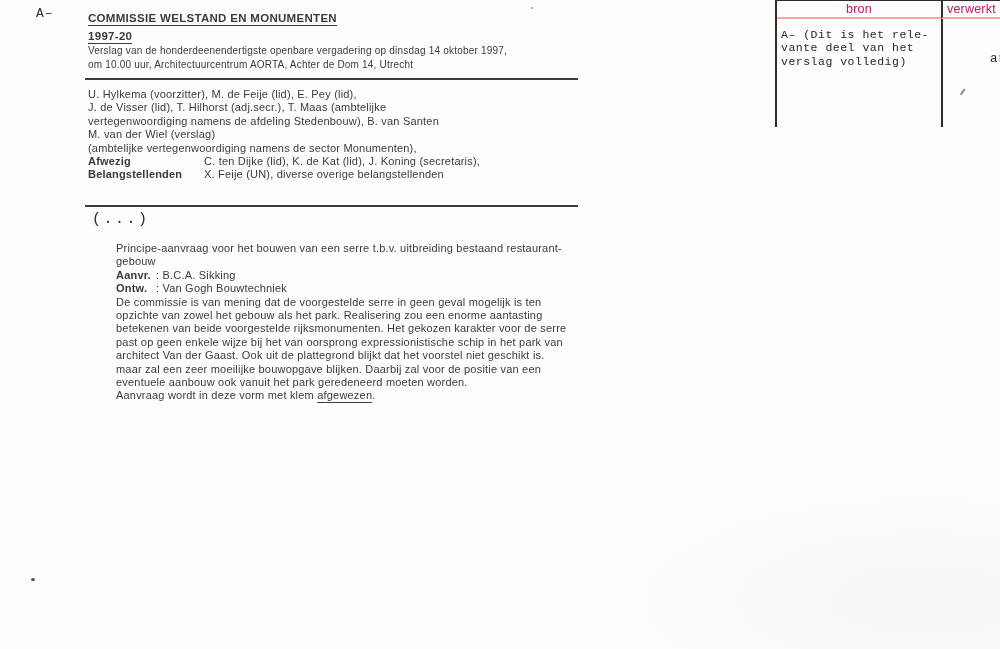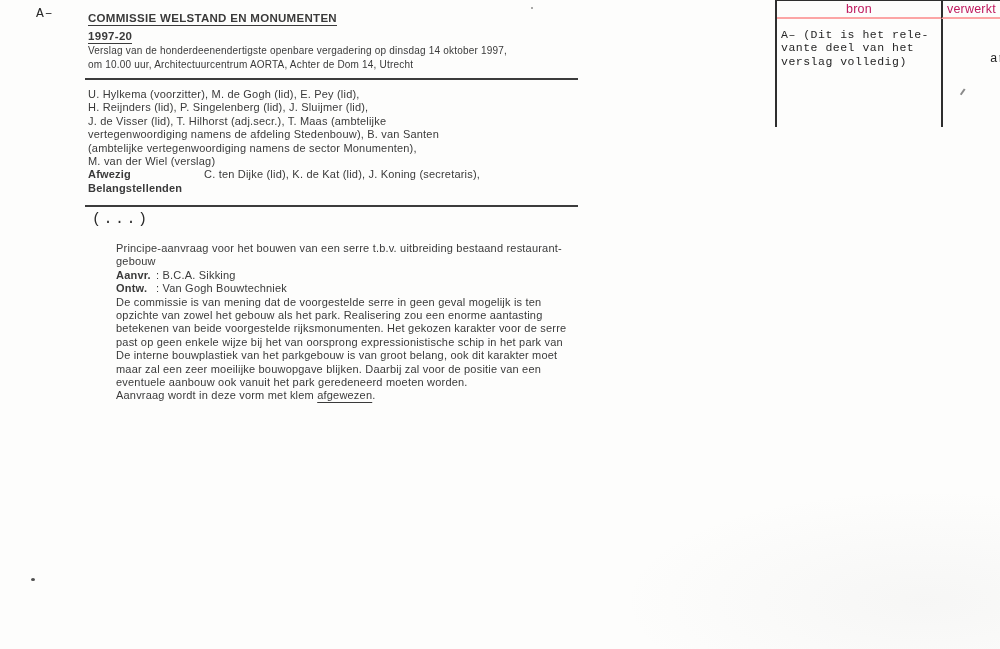--- a/index.html
+++ b/index.html
@@ -106,52 +106,52 @@
       <div>Verslag van de honderdeenendertigste openbare vergadering op dinsdag 14 oktober 1997,</div>
       <div>om 10.00 uur, Architectuurcentrum AORTA, Achter de Dom 14, Utrecht</div>
     </div>
   </div>
 
   <div class="rule rule-1"></div>
 
   <div class="attendance">
     <div class="att-row">
       <div class="att-lines">
-        <div>U. Hylkema (voorzitter), M. de Gogh (lid), E. Pey (lid),</div>
-        <div>H. Reijnders (lid), P. Singelenberg (lid), J. Sluijmer (lid),</div>
+        <div>U. Hylkema (voorzitter), M. de Feije (lid), E. Pey (lid),</div>
         <div>J. de Visser (lid), T. Hilhorst (adj.secr.), T. Maas (ambtelijke</div>
         <div>vertegenwoordiging namens de afdeling Stedenbouw), B. van Santen</div>
+        <div>M. van der Wiel (verslag)</div>
         <div>(ambtelijke vertegenwoordiging namens de sector Monumenten),</div>
-        <div>M. van der Wiel (verslag)</div>
       </div>
     </div>
     <div class="att-row">
       <div class="att-label">Afwezig</div>
       <div class="att-lines">C. ten Dijke (lid), K. de Kat (lid), J. Koning (secretaris),</div>
     </div>
     <div class="att-row">
       <div class="att-label">Belangstellenden</div>
+      <div class="att-lines">X. Feije (UN), diverse overige belangstellenden</div>
     </div>
   </div>
 
   <div class="rule rule-2"></div>
 
   <div class="ellipsis-mark">(...)</div>
 
   <div class="case">
     <div class="case-body">
       <div>Principe-aanvraag voor het bouwen van een serre t.b.v. uitbreiding bestaand restaurant-</div>
       <div>gebouw</div>
       <div><span class="inline-label">Aanvr.</span><span>: B.C.A. Sikking</span></div>
       <div><span class="inline-label">Ontw.</span><span>: Van Gogh Bouwtechniek</span></div>
       <div>De commissie is van mening dat de voorgestelde serre in geen geval mogelijk is ten</div>
       <div>opzichte van zowel het gebouw als het park. Realisering zou een enorme aantasting</div>
       <div>betekenen van beide voorgestelde rijksmonumenten. Het gekozen karakter voor de serre</div>
       <div>past op geen enkele wijze bij het van oorsprong expressionistische schip in het park van</div>
-      <div>De interne bouwplastiek van het parkgebouw is van groot belang, ook dit karakter moet</div>
+      <div>architect Van der Gaast. Ook uit de plattegrond blijkt dat het voorstel niet geschikt is.</div>
       <div>maar zal een zeer moeilijke bouwopgave blijken. Daarbij zal voor de positie van een</div>
       <div>eventuele aanbouw ook vanuit het park geredeneerd moeten worden.</div>
       <div><span>Aanvraag wordt in deze vorm met klem </span><span class="decision-word">afgewezen</span><span>.</span></div>
     </div>
   </div>
 
   <div class="stamp-table">
     <div class="stamp-cell-h col1">bron</div>
     <div class="stamp-cell-h col2">verwerkt</div>
     <div class="stamp-note mono">

